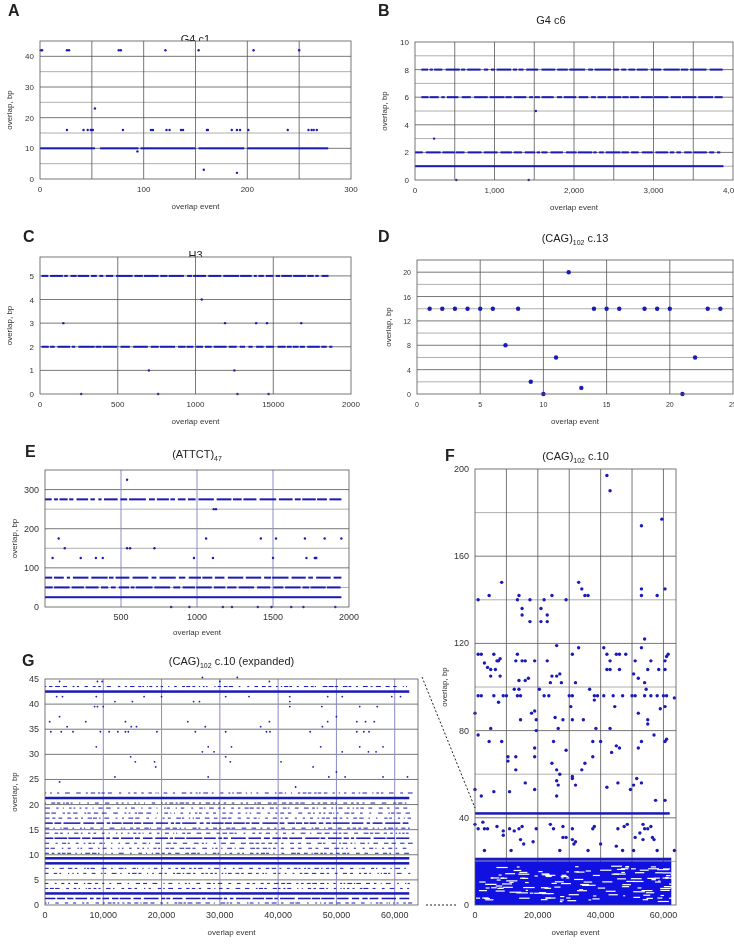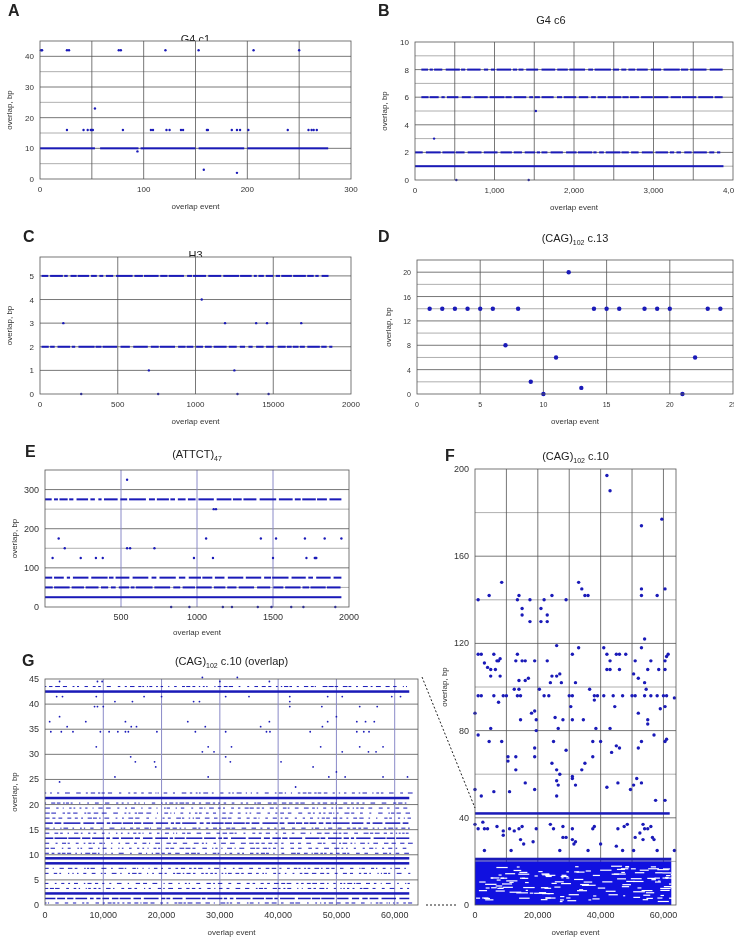--- a/index.html
+++ b/index.html
@@ -901,21 +901,21 @@
         <text x="469" y="820.8" font-size="9" text-anchor="end">40</text>
         <text x="469" y="733.6" font-size="9" text-anchor="end">80</text>
         <text x="469" y="646.4000000000001" font-size="9" text-anchor="end">120</text>
         <text x="469" y="559.2" font-size="9" text-anchor="end">160</text>
         <text x="469" y="472" font-size="9" text-anchor="end">200</text>
         <text x="575.5" y="935" font-size="8" text-anchor="middle">overlap event</text>
         <text x="447" y="687" font-size="8" text-anchor="middle" transform="rotate(-90 447 687)">overlap, bp</text>
       </svg>
     </div>
   <div class="chart">
-      <div class="chart-title" style="left: 45px; width: 373px; top: 655px;"><span>(CAG)</span><sub>102</sub><span> c.10 (overlap)</span></div>
+      <div class="chart-title" style="left: 45px; width: 373px; top: 655px;"><span>(CAG)</span><sub>102</sub><span> c.10 (expanded)</span></div>
       <svg width="734" height="945" style="position:absolute;left:0;top:0;overflow:visible">
         <rect x="45" y="679" width="373" height="226" fill="#fff"></rect>
         <line x1="45" x2="418" y1="879.8888888888889" y2="879.8888888888889" stroke="#555555" stroke-width="0.8"></line>
         <line x1="45" x2="418" y1="854.7777777777778" y2="854.7777777777778" stroke="#555555" stroke-width="0.8"></line>
         <line x1="45" x2="418" y1="829.6666666666666" y2="829.6666666666666" stroke="#555555" stroke-width="0.8"></line>
         <line x1="45" x2="418" y1="804.5555555555555" y2="804.5555555555555" stroke="#555555" stroke-width="0.8"></line>
         <line x1="45" x2="418" y1="779.4444444444445" y2="779.4444444444445" stroke="#555555" stroke-width="0.8"></line>
         <line x1="45" x2="418" y1="754.3333333333334" y2="754.3333333333334" stroke="#555555" stroke-width="0.8"></line>
         <line x1="45" x2="418" y1="729.2222222222222" y2="729.2222222222222" stroke="#555555" stroke-width="0.8"></line>
         <line x1="45" x2="418" y1="704.1111111111111" y2="704.1111111111111" stroke="#555555" stroke-width="0.8"></line>

